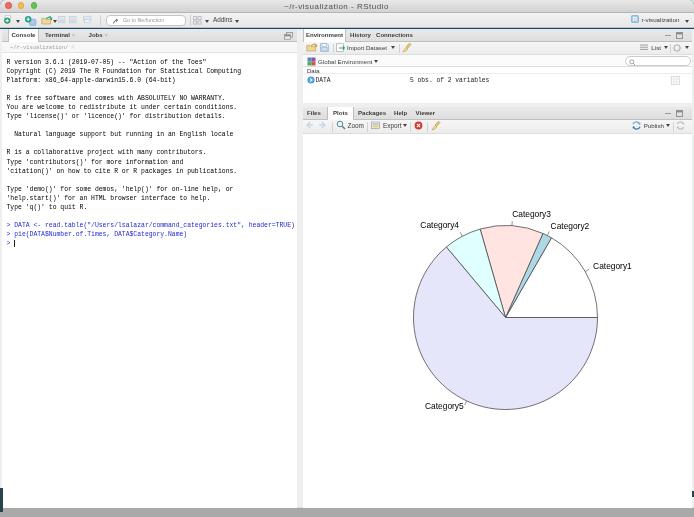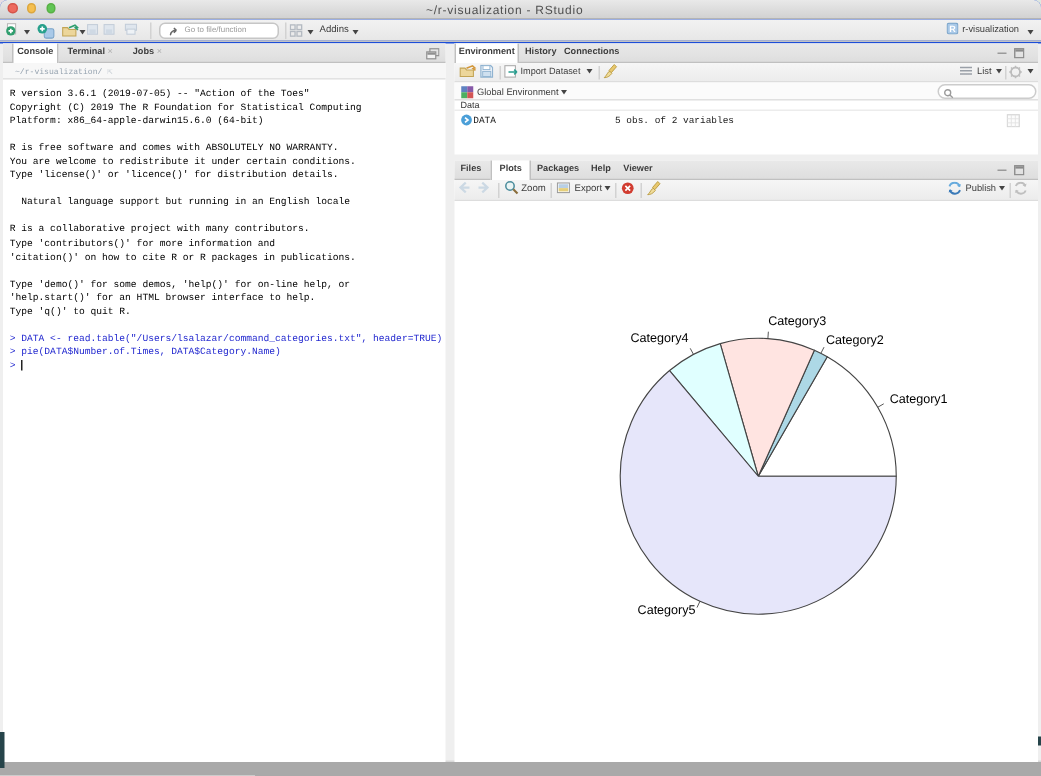--- a/index.html
+++ b/index.html
@@ -1,20 +1,20 @@
 <!DOCTYPE html>
 <html><head>
 <meta charset="utf-8">
 <style>
 * { margin:0; padding:0; box-sizing:border-box; }
 html,body { width:694px; height:517px; overflow:hidden; }
 body { font-family:"Liberation Sans", sans-serif; background:#a9a9a9; position:relative; }
 .teal-l { position:absolute; left:0; top:488px; width:2.5px; height:24px; background:#26444a; z-index:10; }
 .teal-r { position:absolute; right:0; top:491px; width:2px; height:6px; background:#26444a; z-index:10; }
-.window { position:absolute; left:0; top:0; width:694px; height:500px; background:#1d4ed8; border-radius:5px; }
+.window { position:absolute; left:0; top:0; width:694px; height:500px; background:#0c4a6e; border-radius:5px; }
 .titlebar { position:absolute; left:0; top:0; width:694px; height:13px; background:linear-gradient(#e9e9e9,#d2d2d2); border-radius:5px 5px 0 0; border-bottom:1px solid #b4b4b4; }
 .tl { position:absolute; top:2.2px; width:6.6px; height:6.6px; border-radius:50%; }
 .tl.r { left:5.2px;  background:#ed6a5e; border:0.75px solid #d5554a; }
 .tl.y { left:17.9px; background:#f5bf4f; border:0.75px solid #dca73e; }
 .tl.g { left:30.6px; background:#61c555; border:0.75px solid #58b045; }
 .title-text { position:absolute; top:1.5px; left:284px; font-size:8px; font-weight:normal; color:#4f4f4f; letter-spacing:0.5px; }
 .toolbar { position:absolute; left:0; top:13px; width:694px; height:15px; background:linear-gradient(#f2f2f2,#e7e7e7); border-bottom:1px solid #c3c3c3; }
 .ticon { position:absolute; }
 .caret { position:absolute; width:0; height:0; border-left:2.2px solid transparent; border-right:2.2px solid transparent; border-top:3px solid #444; }
 .gotobox { position:absolute; left:106px; top:2px; width:80px; height:10.5px; background:#fff; border:1px solid #c6c6c6; border-radius:4px; font-size:5.3px; color:#9a9a9a; line-height:9.5px; }

